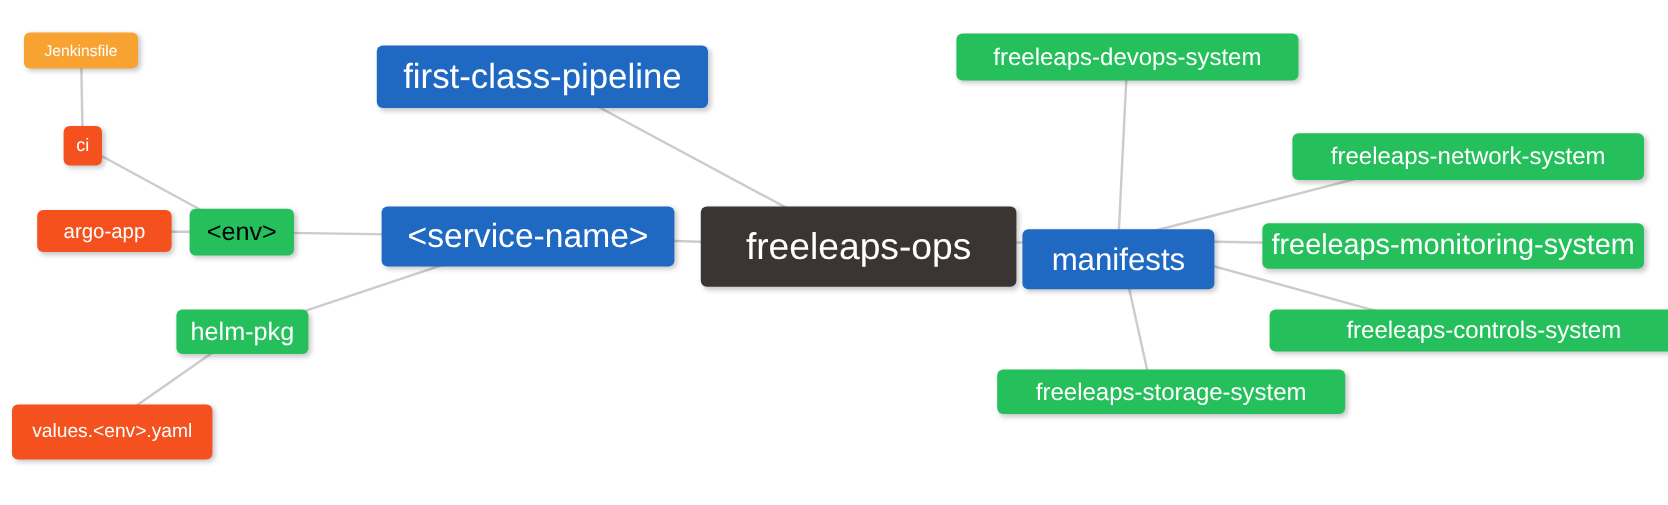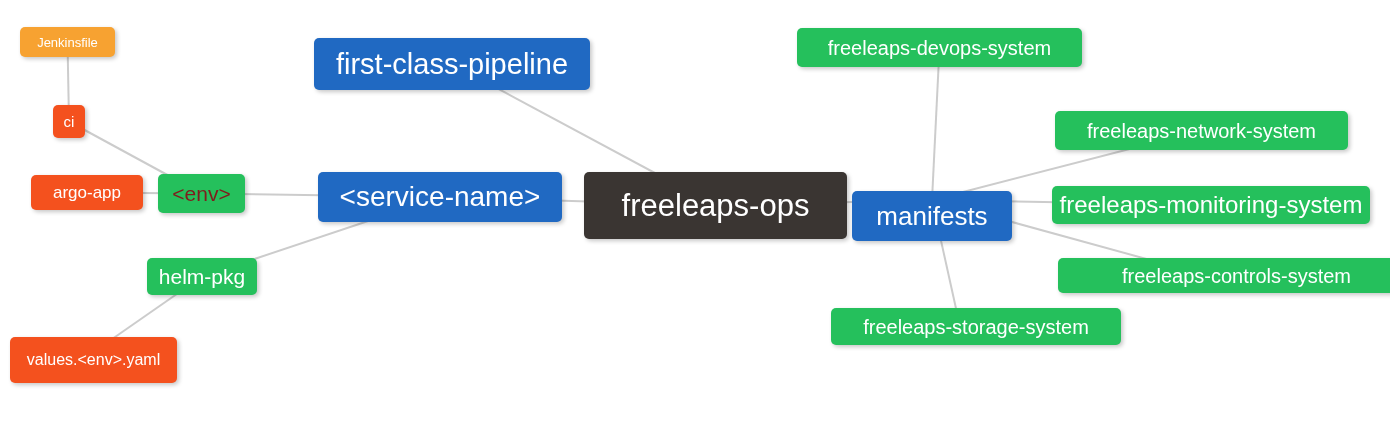--- a/index.html
+++ b/index.html
@@ -52,26 +52,26 @@
       <line x1="932" y1="200" x2="939.5" y2="47.5" stroke="#cccccc" stroke-width="2"></line>
       <line x1="932" y1="200" x2="1201.5" y2="130.5" stroke="#cccccc" stroke-width="2"></line>
       <line x1="932" y1="200" x2="1211" y2="205" stroke="#cccccc" stroke-width="2"></line>
       <line x1="932" y1="200" x2="1206.5" y2="275.5" stroke="#cccccc" stroke-width="2"></line>
       <line x1="932" y1="200" x2="960" y2="326.5" stroke="#cccccc" stroke-width="2"></line>
     </svg>
   <div id="node-layer">
       <div class="node" style="left: 20px; top: 27px; width: 95px; height: 30px; background: rgb(247, 162, 49); font-size: 13px; color: rgb(255, 255, 255);">Jenkinsfile</div>
       <div class="node" style="left: 53px; top: 105px; width: 32px; height: 33px; background: rgb(244, 81, 30); font-size: 15px; color: rgb(255, 255, 255);">ci</div>
       <div class="node" style="left: 31px; top: 175px; width: 112px; height: 35px; background: rgb(244, 81, 30); font-size: 17px; color: rgb(255, 255, 255);">argo-app</div>
-      <div class="node" style="left: 158px; top: 174px; width: 87px; height: 39px; background: rgb(37, 192, 92); font-size: 21px; color: #7f1d1d;">&lt;env&gt;</div>
+      <div class="node" style="left: 158px; top: 174px; width: 87px; height: 39px; background: rgb(37, 192, 92); font-size: 21px; color: #000000;">&lt;env&gt;</div>
       <div class="node" style="left: 147px; top: 258px; width: 110px; height: 37px; background: rgb(37, 192, 92); font-size: 21px; color: rgb(255, 255, 255);">helm-pkg</div>
       <div class="node" style="left: 10px; top: 337px; width: 167px; height: 46px; background: rgb(244, 81, 30); font-size: 16px; color: rgb(255, 255, 255);">values.&lt;env&gt;.yaml</div>
       <div class="node" style="left: 314px; top: 38px; width: 276px; height: 52px; background: rgb(32, 105, 194); font-size: 29px; color: rgb(255, 255, 255);">first-class-pipeline</div>
       <div class="node" style="left: 318px; top: 172px; width: 244px; height: 50px; background: rgb(32, 105, 194); font-size: 28px; color: rgb(255, 255, 255);">&lt;service-name&gt;</div>
       <div class="node" style="left: 584px; top: 172px; width: 263px; height: 67px; background: rgb(58, 53, 50); font-size: 31px; color: rgb(255, 255, 255);">freeleaps-ops</div>
       <div class="node" style="left: 852px; top: 175px; width: 160px; height: 50px; background: rgb(32, 105, 194); font-size: 26px; color: rgb(255, 255, 255); margin-top: 16px;">manifests</div>
       <div class="node" style="left: 797px; top: 28px; width: 285px; height: 39px; background: rgb(37, 192, 92); font-size: 20px; color: rgb(255, 255, 255);">freeleaps-devops-system</div>
-      <div class="node" style="left: 1055px; top: 111px; width: 293px; height: 39px; background: rgb(37, 192, 92); font-size: 20px; color: rgb(255, 255, 255);">freeleaps-network-system</div>
+      <div class="node" style="left: 1077px; top: 111px; width: 293px; height: 39px; background: rgb(37, 192, 92); font-size: 20px; color: rgb(255, 255, 255);">freeleaps-network-system</div>
       <div class="node" style="left: 1052px; top: 186px; width: 318px; height: 38px; background: rgb(37, 192, 92); font-size: 24px; color: rgb(255, 255, 255);">freeleaps-monitoring-system</div>
       <div class="node" style="left: 1058px; top: 258px; width: 357px; height: 35px; background: rgb(37, 192, 92); font-size: 20px; color: rgb(255, 255, 255);">freeleaps-controls-system</div>
       <div class="node" style="left: 815px; top: 308px; width: 290px; height: 37px; background: rgb(37, 192, 92); font-size: 20px; color: rgb(255, 255, 255); margin-left: 16px;">freeleaps-storage-system</div>
     </div>
 </div>
 
 </body></html>

